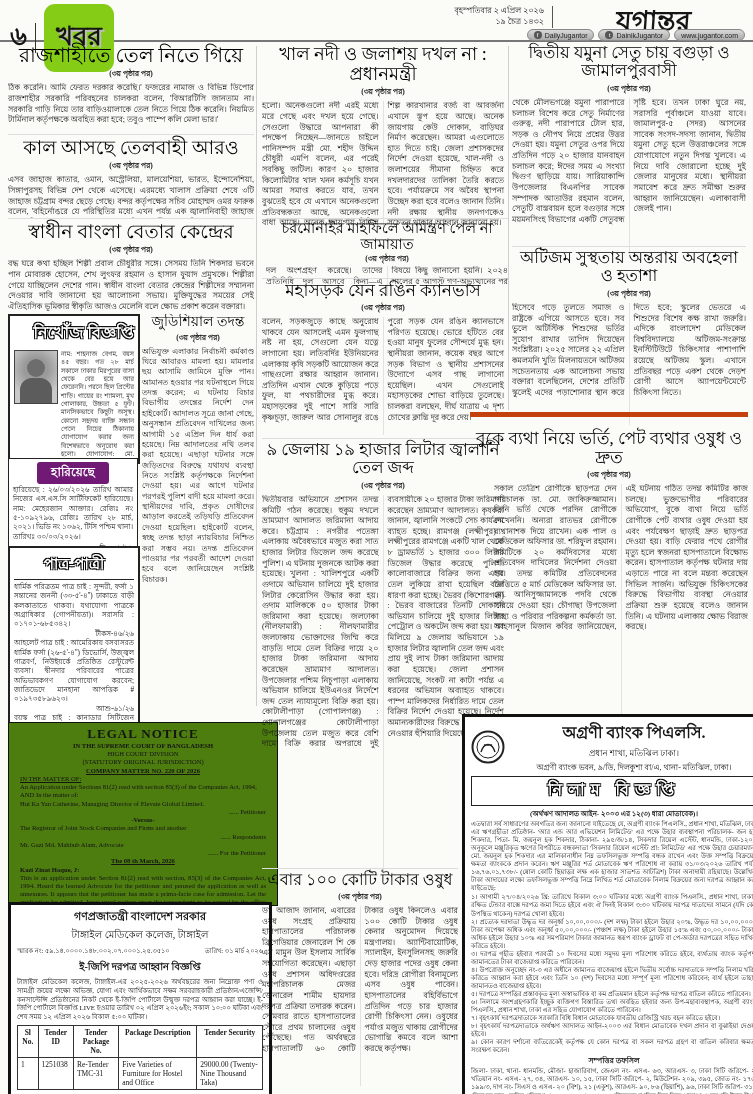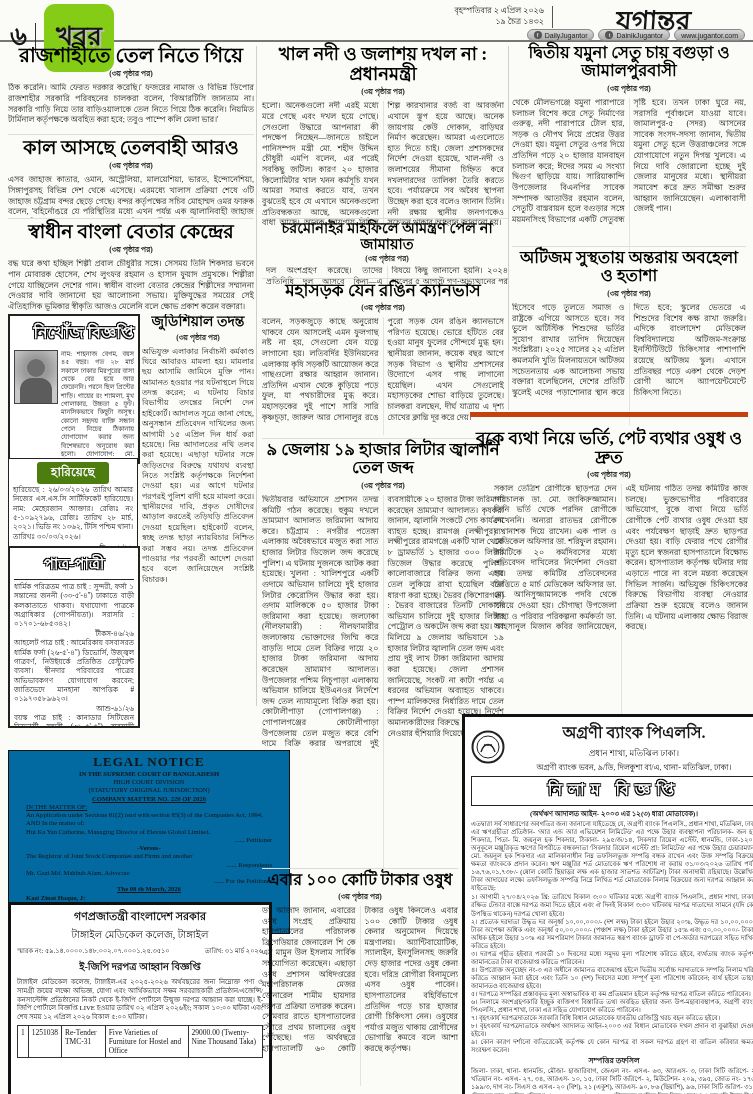--- a/index.html
+++ b/index.html
@@ -1,37 +1,37 @@
 <!DOCTYPE html>
 <html><head>
 <meta charset="utf-8">
 <style>
   html,body{margin:0;padding:0;background:#888;}
   .page{position:relative;width:753px;height:1094px;background:#fbfbf8;margin:0 auto;
         font-family:"Liberation Serif", serif;color:#151515;overflow:hidden;}
   .abs{position:absolute;}
-  .hl{font-weight:bold;text-align:center;line-height:1.12;color:#000;}
+  .hl{font-weight:normal;text-align:center;line-height:1.12;color:#000;}
   .cont{text-align:center;font-size:7.5px;font-weight:bold;margin:2px 0 3px;}
   .bd{font-size:8px;line-height:1.33;text-align:justify;overflow:hidden;}
   .c2{column-count:2;column-gap:9px;column-rule:1px solid #e2e2e2;height:100%;}
   .vrule{width:1px;background:#cfcfcf;}
   .boxad{border:1.5px solid #222;background:#fff;padding:3px 4px;overflow:hidden;}
   .adtitle{font-weight:900;text-align:center;font-size:13px;margin:1px 0 3px;}
   .outline{color:#fff;text-shadow:-1px -1px 0 #000,1px -1px 0 #000,-1px 1px 0 #000,1px 1px 0 #000;}
   .tiny{font-size:7.2px;line-height:1.3;text-align:justify;}
   .ref{text-align:right;font-size:7.2px;}
   .pill{display:inline-flex;align-items:center;gap:3px;background:linear-gradient(#d9d9d9,#aaa);
         border:1px solid #888;border-radius:8px;padding:1px 6px;font-size:7px;
         font-family:"Liberation Sans",sans-serif;color:#222;}
   .pill .dot{width:8px;height:8px;border-radius:50%;background:#555;color:#fff;font-size:6px;
         display:inline-flex;align-items:center;justify-content:center;}
   table.tnd{border-collapse:collapse;width:100%;font-size:7.5px;font-family:"Liberation Serif",serif;}
   table.tnd th,table.tnd td{border:1px solid #333;padding:2px 3px;text-align:left;vertical-align:top;}
   table.tnd th{font-weight:bold;text-align:center;}
-  .legalbox{border:1.5px solid #111;background:#0369a1;padding:3px 17px;overflow:hidden;margin-top:28px;}
+  .legalbox{border:1.5px solid #111;background:#4d7c0f;padding:3px 11px;overflow:hidden;}
   .eng{font-size:6.6px;line-height:1.25;}
   .center{text-align:center;}
   .bigbox{border:3px solid #111;background:#fff;overflow:hidden;}
 </style>
 </head>
 <body>
 
 <div class="page">
 
   <div class="abs" style="left:0;top:0;width:753px;height:40px;border-bottom:2px solid #777;">
@@ -95,21 +95,21 @@
   </div>
 
   <div class="abs" style="left:142px;top:314px;width:112px;height:404px;overflow:hidden;">
     <div class="hl" style="font-size:14px;">জুডিশিয়াল তদন্ত</div>
     <div class="cont">(৩য় পৃষ্ঠার পর)</div>
     <div class="bd" style="font-size:7.8px;">অভিযুক্ত এলাকার নির্বাচনী কর্মকাণ্ড ঘিরে আবারও মামলা হয়। মামলার ছয় আসামি জামিনে মুক্তি পান। আমানত হওয়ার পর ঘটনাস্থলে গিয়ে তদন্ত করেন; এ ঘটনায় বিচার বিভাগীয় তদন্তের নির্দেশ দেন হাইকোর্ট। আদালত সূত্রে জানা গেছে, অনুসন্ধান প্রতিবেদন দাখিলের জন্য আগামী ১৫ এপ্রিল দিন ধার্য করা হয়েছে। নিম্ন আদালতের নথি তলব করা হয়েছে। এছাড়া ঘটনার সঙ্গে জড়িতদের বিরুদ্ধে যথাযথ ব্যবস্থা নিতে সংশ্লিষ্ট কর্তৃপক্ষকে নির্দেশনা দেওয়া হয়। এর আগে ঘটনার পরপরই পুলিশ বাদী হয়ে মামলা করে। স্থানীয়দের দাবি, প্রকৃত দোষীদের আড়াল করতেই তড়িঘড়ি প্রতিবেদন দেওয়া হয়েছিল। হাইকোর্ট বলেন, স্বচ্ছ তদন্ত ছাড়া ন্যায়বিচার নিশ্চিত করা সম্ভব নয়। তদন্ত প্রতিবেদন পাওয়ার পর পরবর্তী আদেশ দেওয়া হবে বলে জানিয়েছেন সংশ্লিষ্ট বিচারক।</div>
   </div>
 
   <div class="abs boxad" style="left:8px;top:458px;width:120px;height:84px;">
     <div style="text-align:center;margin-bottom:2px;">
-      <span style="display:inline-block;background:#4d7c0f;color:#fff;font-weight:bold;font-size:12px;padding:1px 14px;border-radius:3px;">হারিয়েছে</span>
+      <span style="display:inline-block;background:#701a75;color:#fff;font-weight:bold;font-size:12px;padding:1px 14px;border-radius:3px;">হারিয়েছে</span>
     </div>
     <div class="tiny">হারিয়েছে : ২৬/০৩/২০২৬ তারিখ আমার নিজের এস.এস.সি সার্টিফিকেট হারিয়েছে। নাম: মেহেরজান আক্তার। রেজিঃ নং ৫-১০৯২৭৯৬, রেজিঃ তারিখ ২৮ মার্চ, ২০২১। ভিডি নং ১৩৬২, টিসি পশ্চিম থানা। তারিখঃ ৩০/০৩/২০২৬।</div>
     <div class="ref">দি-৩৩২/২৬</div>
   </div>
 
   <div class="abs boxad" style="left:8px;top:546px;width:120px;height:172px;border-width:2px;">
     <div class="adtitle outline" style="font-size:15px;border-bottom:1px solid #222;padding-bottom:2px;">পাত্র-পাত্রী</div>
     <div class="tiny">
       <span>ধার্মিক পরিত্রতম পাত্র চাই : সুন্দরী, ফর্সা ১ সন্তানের জননী (৩৩-৫'-৪'') ঢাকাতে বাড়ী কলকাতাতে থাকবা। যথাযোগ্য পাত্রকে অগ্রাধিকার (গোপনীয়তা)। সরাসরি : ০১৭০১-৬৮৫৩৪২।</span>
       <div class="ref">টীকস-৪৬/২৬</div>
@@ -149,20 +149,27 @@
     <div class="center" style="font-size:11px;font-weight:bold;">গণপ্রজাতন্ত্রী বাংলাদেশ সরকার</div>
     <div class="center" style="font-size:10px;">টাঙ্গাইল মেডিকেল কলেজ, টাঙ্গাইল</div>
     <div style="display:flex;justify-content:space-between;font-size:6.6px;margin-top:1px;">
       <span>স্মারক নং: ৫৯.১৪.০০০০.১৪৮.০০২.০৭.০০০১.২৫.৩৫১০</span>
       <span>তারিখ: ৩১ মার্চ ২০২৬</span>
     </div>
     <div class="center" style="font-size:10px;font-weight:900;margin:2px 0;">ই-জিপি দরপত্র আহ্বান বিজ্ঞপ্তি</div>
     <div class="tiny" style="font-size:6.8px;">টাঙ্গাইল মেডিকেল কলেজ, টাঙ্গাইল-এর ২০২৫-২০২৬ অর্থবছরের জন্য নিম্নোক্ত পণ্য ও সামগ্রী ক্রয়ের লক্ষ্যে অভিজ্ঞ, যোগ্য এবং আর্থিকভাবে সক্ষম সরবরাহকারী প্রতিষ্ঠান/এজেন্সি/কনসাল্টেন্সি প্রতিষ্ঠানের নিকট থেকে ই-জিপি পোর্টালে উন্মুক্ত দরপত্র আহ্বান করা যাচ্ছে। ই-জিপি পোর্টালে বিজ্ঞপ্তি LIVE হওয়ার তারিখ ০২ এপ্রিল ২০২৬ইং; সকাল ১০:০০ ঘটিকা এবং শেষ সময় ১২ এপ্রিল ২০২৬ বিকাল ৫:০০ ঘটিকা।</div>
     <table class="tnd" style="margin-top:3px;">
       <tbody>
+          <tr>
+        <th>Sl No.</th>
+        <th>Tender ID</th>
+        <th>Tender Package No.</th>
+        <th>Package Description</th>
+        <th>Tender Security</th>
+      </tr>
       <tr>
         <td>1</td>
         <td>1251038</td>
         <td>Re-Tender TMC-31</td>
         <td>Five Varieties of Furniture for Hostel and Office</td>
         <td>29000.00 (Twenty-Nine Thousand Taka)</td>
       </tr>
     </tbody>
       </table>
 

